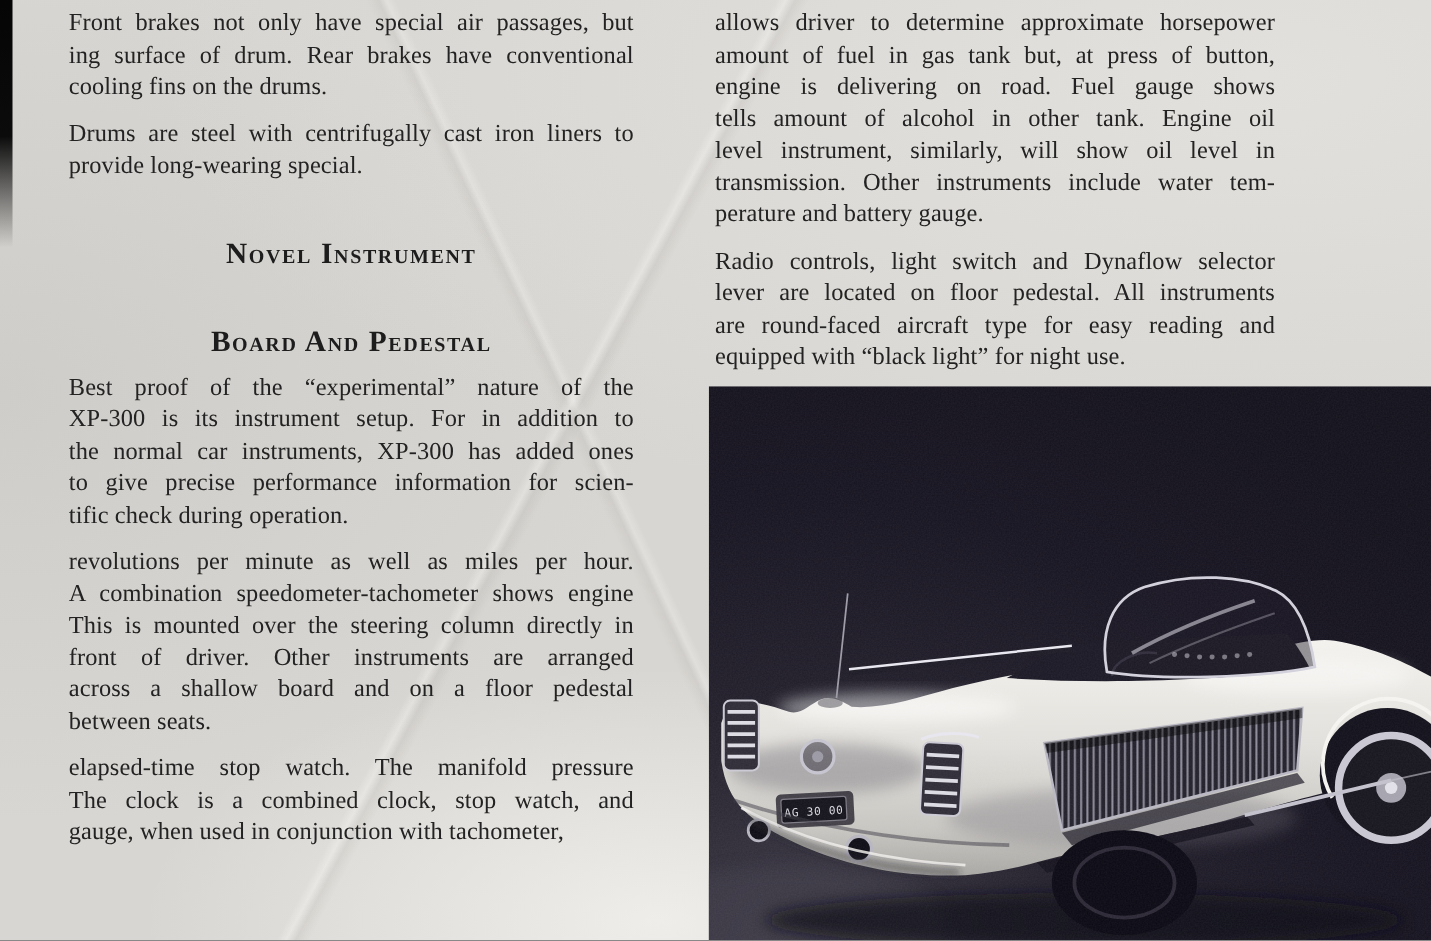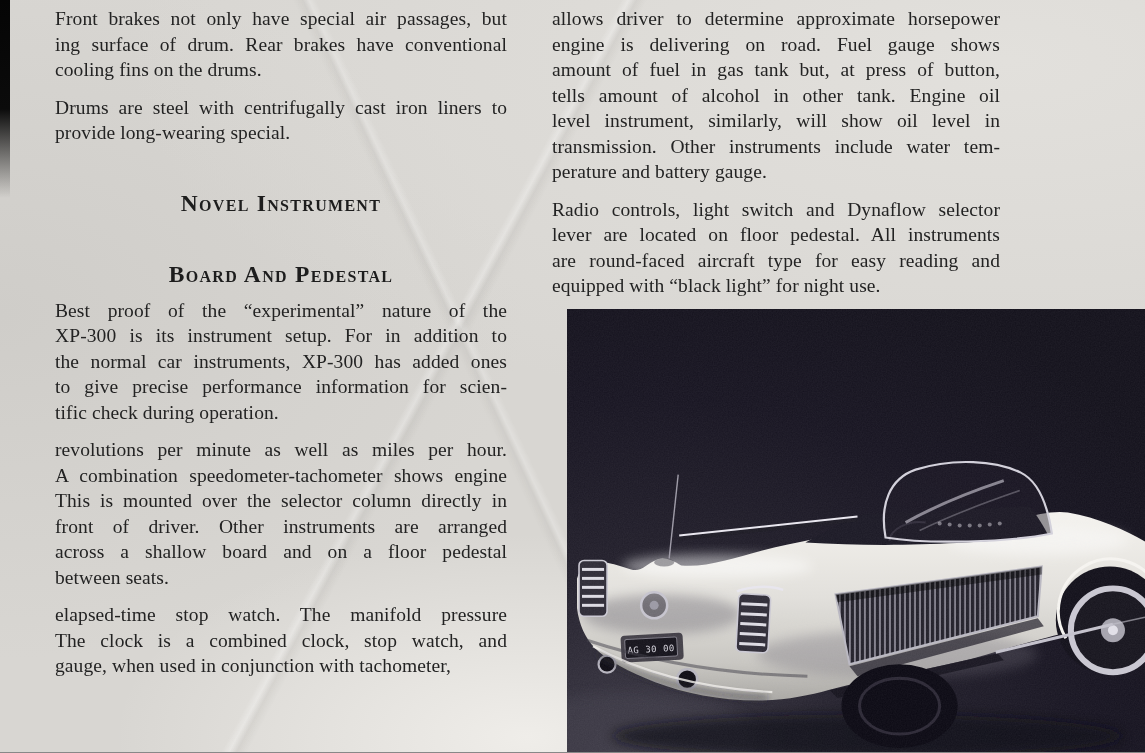--- a/index.html
+++ b/index.html
@@ -18,21 +18,21 @@
       linear-gradient(118deg, transparent 40.2%, rgba(255,255,255,.35) 40.7%, rgba(120,118,114,.12) 41.2%, transparent 41.9%),
       linear-gradient(245deg, transparent 55.4%, rgba(255,255,255,.28) 55.9%, rgba(120,118,114,.10) 56.3%, transparent 57%);
     opacity:.8;
   }
   .edge-shadow{
     position:absolute;left:0;top:0;width:10px;height:198px;
     background:linear-gradient(180deg,#050505 0%,#0b0b0b 55%,rgba(11,11,11,0) 100%);
   }
   .col{position:absolute;top:6px;color:#232323;font-size:19.5px;line-height:25.5px;letter-spacing:.1px;}
   .col-left{left:55px;width:452px;}
-  .col-right{left:552px;width:448px;}
+  .col-right{left:572px;width:448px;}
   .para{margin:0 0 12px 0;}
   .line{text-align:justify;text-align-last:justify;}
   .line.last{text-align-last:left;}
   .heading{margin:14px 0 10px 0;font-weight:bold;font-variant:small-caps;
            font-size:23.5px;line-height:28px;letter-spacing:1.3px;color:#1d1d1d;}
   .heading .line{text-align:center;text-align-last:center;margin-top:43px;}
   figure.photo{position:absolute;left:567px;top:309px;width:578px;height:444px;margin:0;}
   figure.photo svg{display:block;width:100%;height:100%;}
 </style>
 </head>
@@ -60,36 +60,36 @@
       <div class="para">
         <div class="line">Best proof of the “experimental” nature of the</div>
         <div class="line">XP-300 is its instrument setup. For in addition to</div>
         <div class="line">the normal car instruments, XP-300 has added ones</div>
         <div class="line">to give precise performance information for scien-</div>
         <div class="line last">tific check during operation.</div>
       </div>
       <div class="para">
         <div class="line">revolutions per minute as well as miles per hour.</div>
         <div class="line">A combination speedometer-tachometer shows engine</div>
-        <div class="line">This is mounted over the selector column directly in</div>
+        <div class="line">This is mounted over the steering column directly in</div>
         <div class="line">front of driver. Other instruments are arranged</div>
         <div class="line">across a shallow board and on a floor pedestal</div>
         <div class="line last">between seats.</div>
       </div>
       <div class="para">
         <div class="line">elapsed-time stop watch. The manifold pressure</div>
         <div class="line">The clock is a combined clock, stop watch, and</div>
         <div class="line last">gauge, when used in conjunction with tachometer,</div>
       </div>
     </div>
   <div class="col col-right">
       <div class="para">
         <div class="line">allows driver to determine approximate horsepower</div>
+        <div class="line">amount of fuel in gas tank but, at press of button,</div>
         <div class="line">engine is delivering on road. Fuel gauge shows</div>
-        <div class="line">amount of fuel in gas tank but, at press of button,</div>
         <div class="line">tells amount of alcohol in other tank. Engine oil</div>
         <div class="line">level instrument, similarly, will show oil level in</div>
         <div class="line">transmission. Other instruments include water tem-</div>
         <div class="line last">perature and battery gauge.</div>
       </div>
       <div class="para">
         <div class="line">Radio controls, light switch and Dynaflow selector</div>
         <div class="line">lever are located on floor pedestal. All instruments</div>
         <div class="line">are round-faced aircraft type for easy reading and</div>
         <div class="line last">equipped with “black light” for night use.</div>

